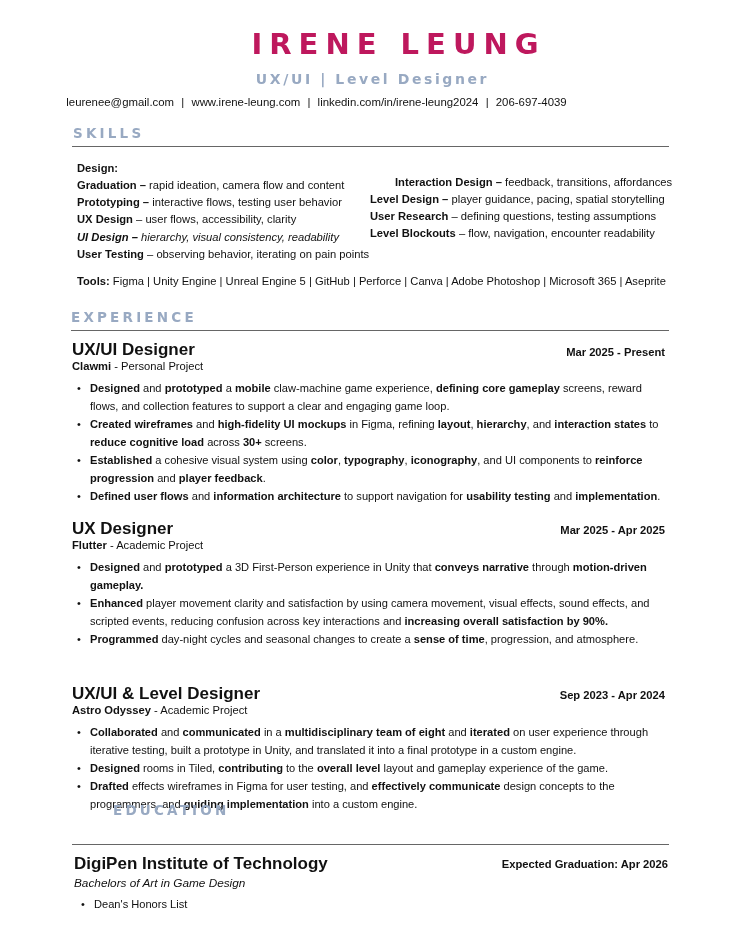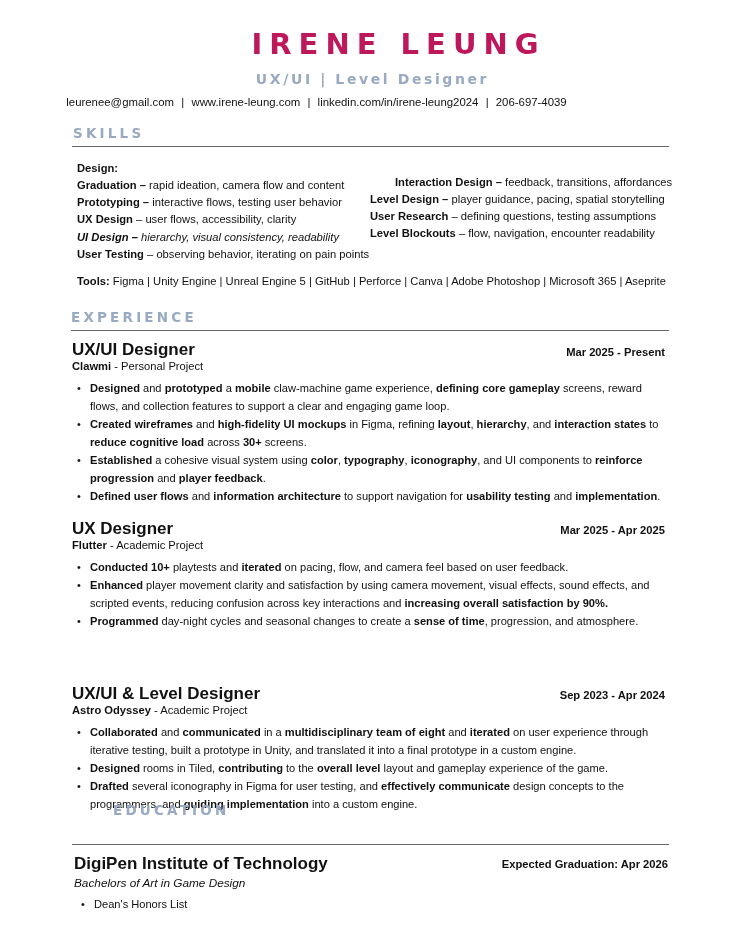--- a/index.html
+++ b/index.html
@@ -97,34 +97,34 @@
         <li><span class="bold-frag">Established</span><span> a cohesive visual system using </span><span class="bold-frag">color</span><span>, </span><span class="bold-frag">typography</span><span>, </span><span class="bold-frag">iconography</span><span>, and UI components to </span><span class="bold-frag">reinforce progression</span><span> and </span><span class="bold-frag">player feedback</span><span>.</span></li>
         <li><span class="bold-frag">Defined user flows</span><span> and </span><span class="bold-frag">information architecture</span><span> to support navigation for </span><span class="bold-frag">usability testing</span><span> and </span><span class="bold-frag">implementation</span><span>.</span></li>
       </ul>
   </div>
 
   <div>
     <div class="job-title" style="top:521px;">UX Designer</div>
     <div class="job-date" style="top:523px;">Mar 2025 - Apr 2025</div>
     <div class="job-org" style="top:538px;"><span class="b">Flutter</span><span> - Academic Project</span></div>
     <ul class="bullets" style="top:558px;">
-        <li><span class="bold-frag">Conducted 10+</span><span> playtests and </span><span class="bold-frag">iterated</span><span> on pacing, flow, and camera feel based on user feedback.</span></li>
+        <li><span class="bold-frag">Designed</span><span> and </span><span class="bold-frag">prototyped</span><span> a 3D First-Person experience in Unity that </span><span class="bold-frag">conveys narrative</span><span> through </span><span class="bold-frag">motion-driven gameplay.</span></li>
         <li><span class="bold-frag">Enhanced</span><span> player movement clarity and satisfaction by using camera movement, visual effects, sound effects, and scripted events, reducing confusion across key interactions and </span><span class="bold-frag">increasing overall satisfaction by 90%.</span></li>
         <li><span class="bold-frag">Programmed</span><span> day-night cycles and seasonal changes to create a </span><span class="bold-frag">sense of time</span><span>, progression, and atmosphere.</span></li>
       </ul>
   </div>
 
   <div>
     <div class="job-title" style="top:686px;">UX/UI &amp; Level Designer</div>
     <div class="job-date" style="top:688px;">Sep 2023 - Apr 2024</div>
     <div class="job-org" style="top:703px;"><span class="b">Astro Odyssey</span><span> - Academic Project</span></div>
     <ul class="bullets" style="top:723px;">
         <li><span class="bold-frag">Collaborated</span><span> and </span><span class="bold-frag">communicated</span><span> in a </span><span class="bold-frag">multidisciplinary team of eight</span><span> and </span><span class="bold-frag">iterated</span><span> on user experience through iterative testing, built a prototype in Unity, and translated it into a final prototype in a custom engine.</span></li>
         <li><span class="bold-frag">Designed</span><span> rooms in Tiled, </span><span class="bold-frag">contributing</span><span> to the </span><span class="bold-frag">overall level</span><span> layout</span><span> and gameplay experience of the game.</span></li>
-        <li><span class="bold-frag">Drafted</span><span> several iconography in Figma for user testing, and </span><span class="bold-frag">effectively communicate</span><span> design concepts to the programmers, and </span><span class="bold-frag">guiding implementation</span><span> into a custom engine.</span></li>
+        <li><span class="bold-frag">Drafted</span><span> effects wireframes in Figma for user testing, and </span><span class="bold-frag">effectively communicate</span><span> design concepts to the programmers, and </span><span class="bold-frag">guiding implementation</span><span> into a custom engine.</span></li>
       </ul>
   </div>
 
   <div class="section-title" style="top:802px;margin-left:40px;">EDUCATION</div>
   <div class="rule" style="top:844px;"></div>
 
   <div>
     <div class="job-title" style="top:856px; left:74px;">DigiPen Institute of Technology</div>
     <div class="job-date" style="top:857px; right:77px;">Expected Graduation: Apr 2026</div>
     <div class="txt i" style="left:74px; top:876px; font-size:11.8px;">Bachelors of Art in Game Design</div>

